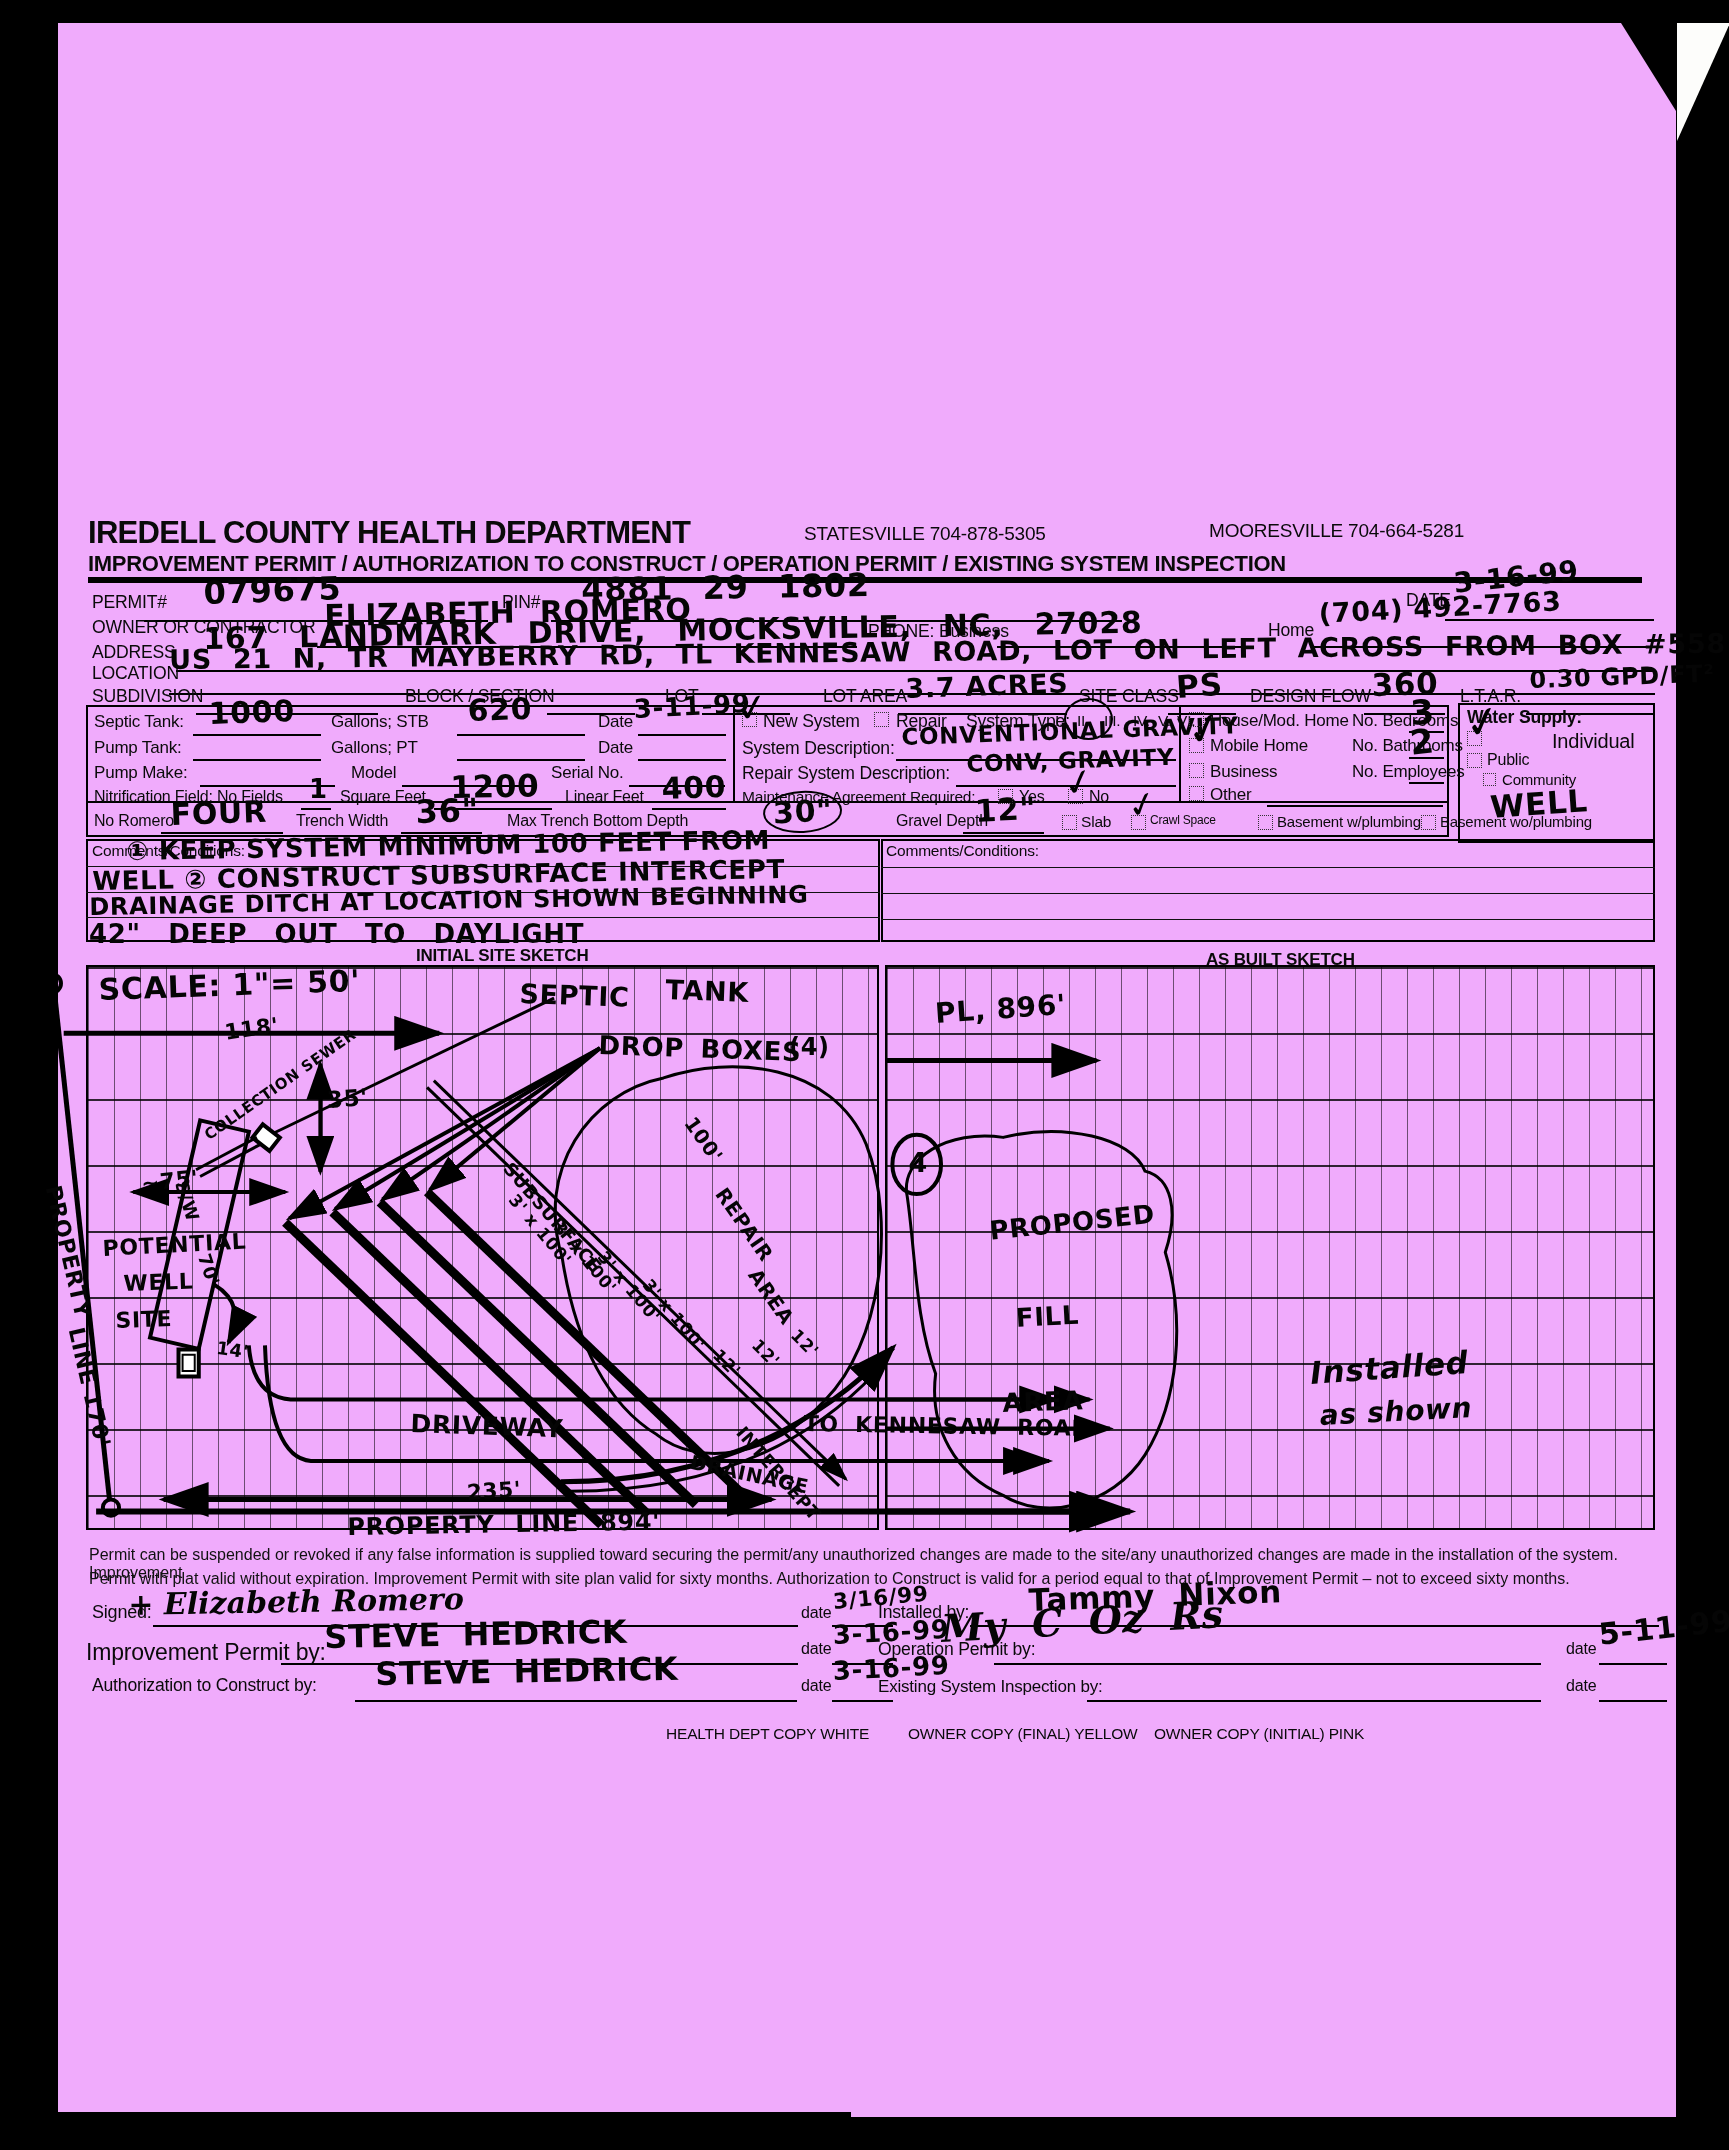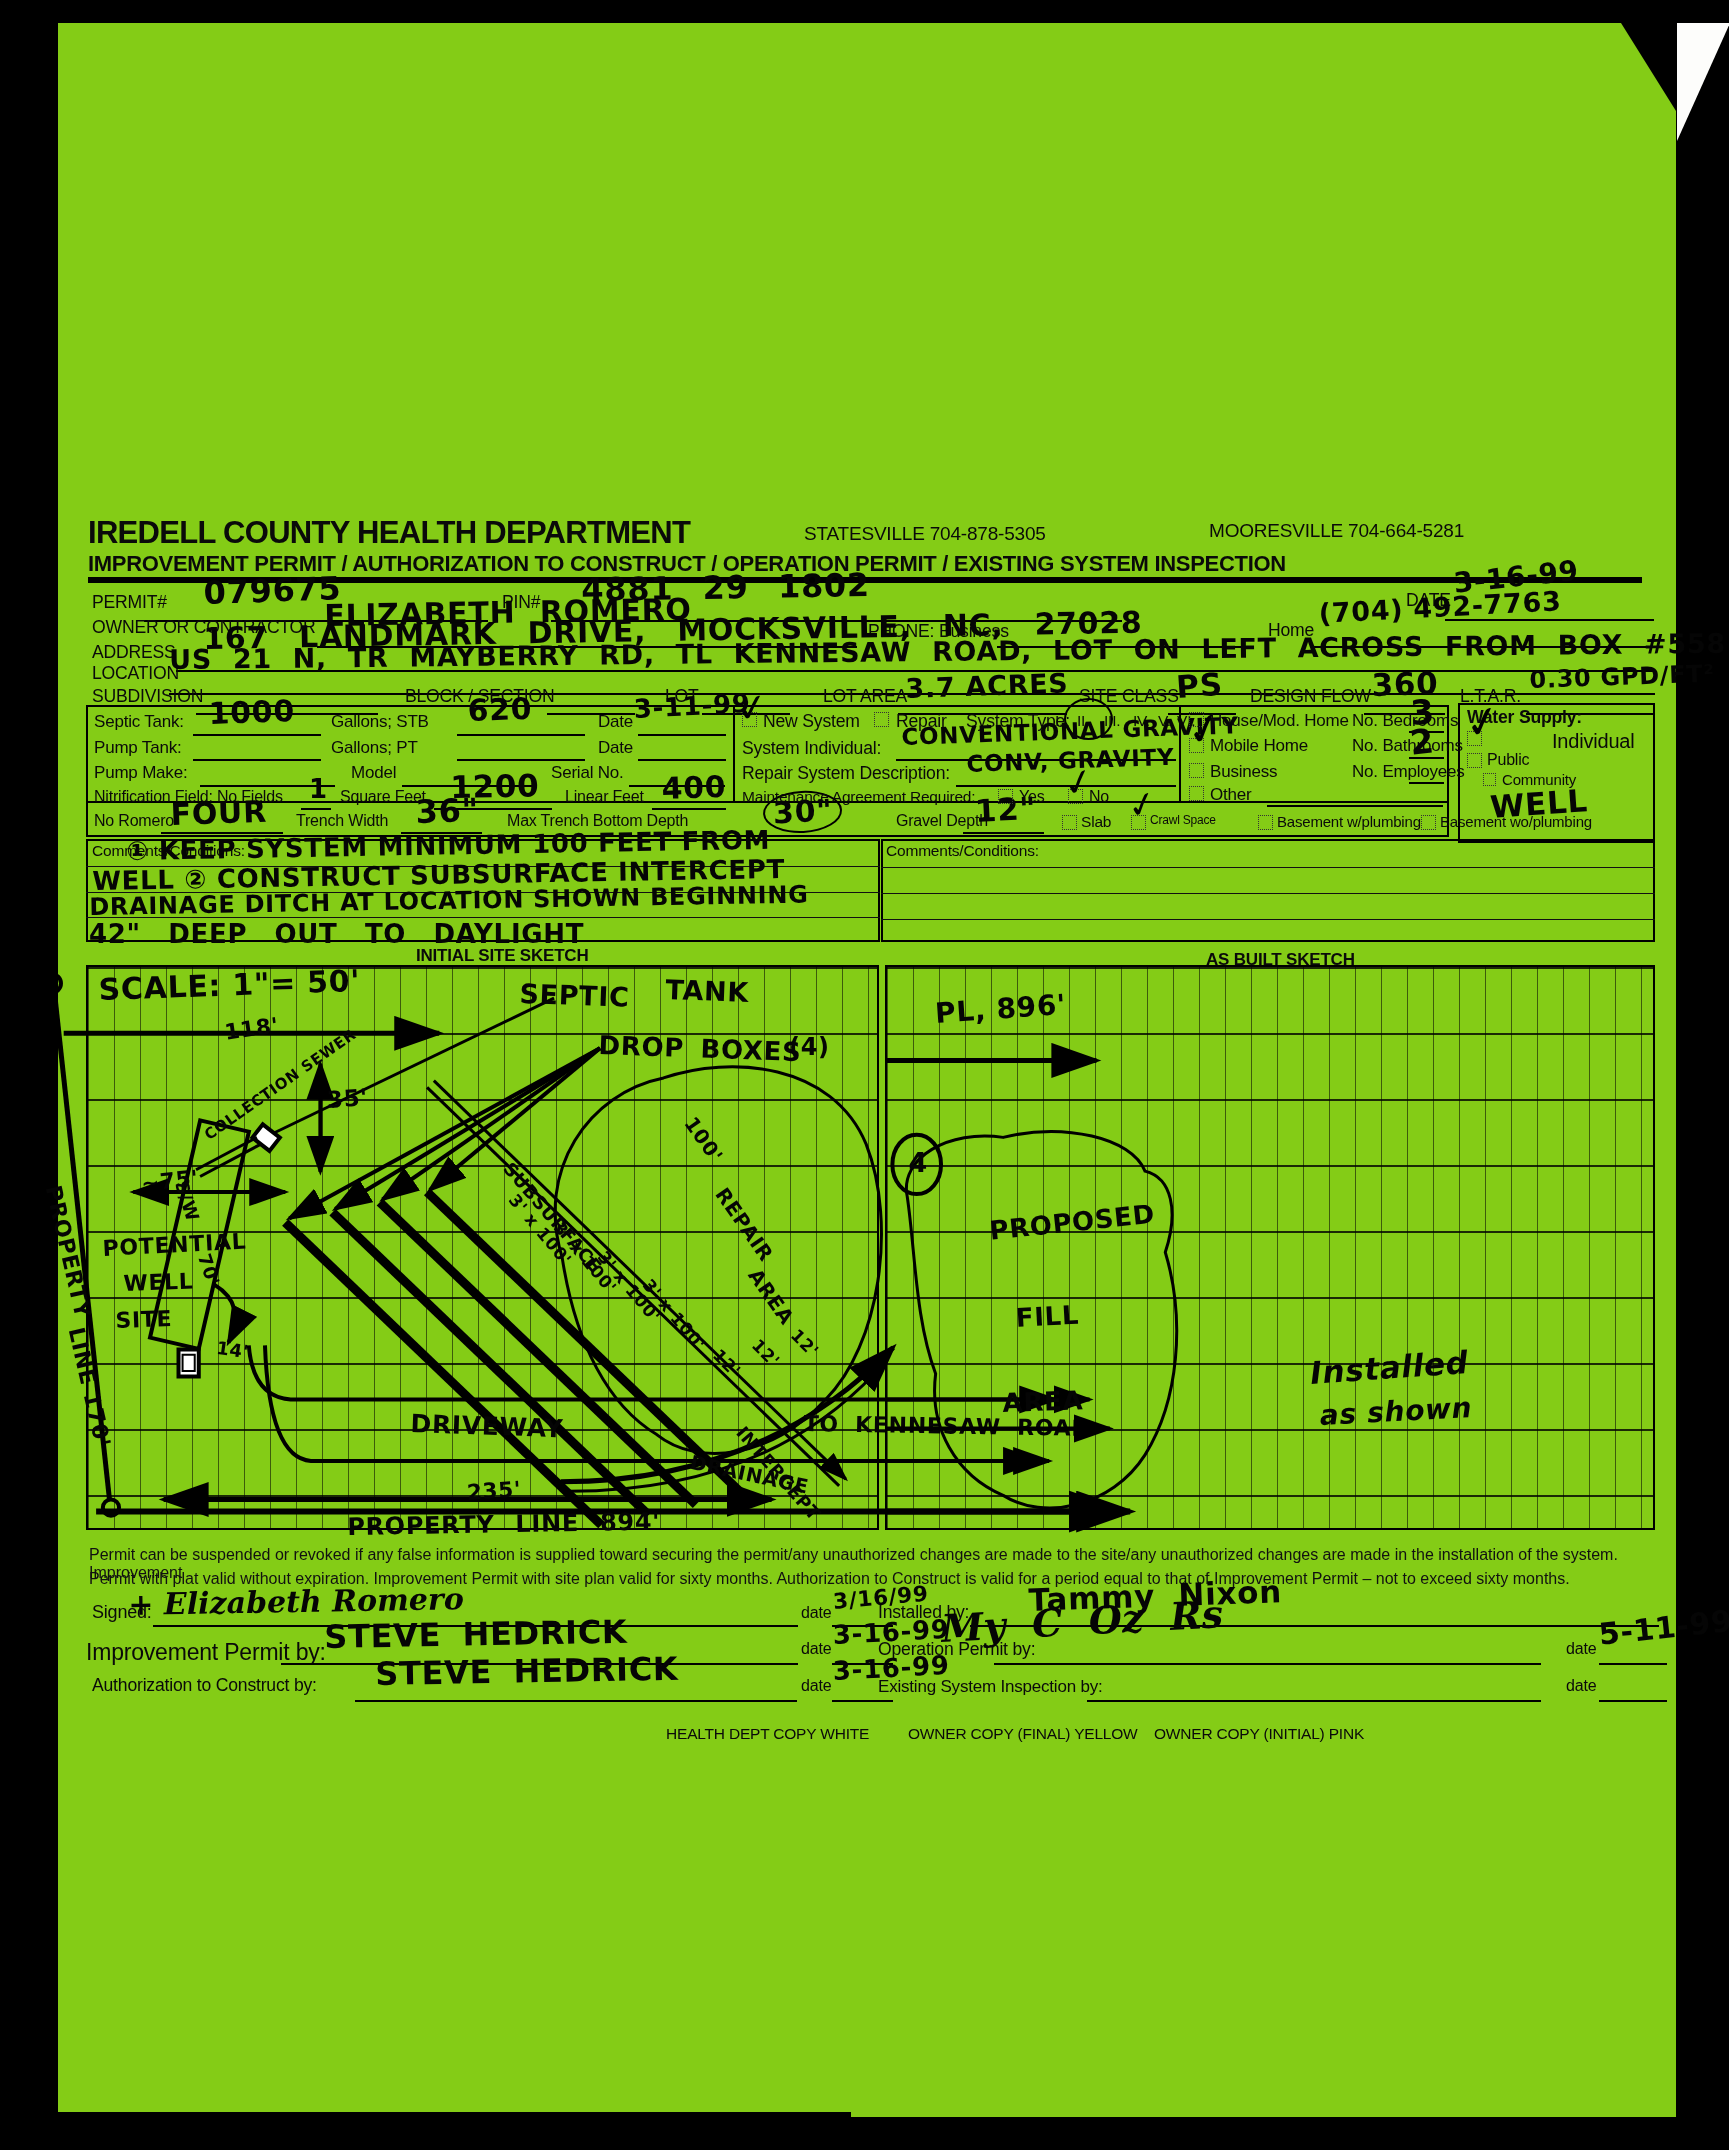--- a/index.html
+++ b/index.html
@@ -1,18 +1,18 @@
 <!DOCTYPE html>
 <html style="font-size:10.8px"><head>
 <meta charset="utf-8">
 <style>
   html,body{margin:0;padding:0;background:#000;}
   #stage{position:relative;width:1729px;height:2151px;background:#000;overflow:hidden;
          font-family:"Liberation Sans",sans-serif;}
-  #doc{position:absolute;left:58px;top:23px;width:1618px;height:2094px;background:#84cc16;}
+  #doc{position:absolute;left:58px;top:23px;width:1618px;height:2094px;background:#f0abfc;}
   .pl{position:absolute;color:#0a0a0a;white-space:nowrap;font-family:"Liberation Sans",sans-serif;
       letter-spacing:-0.2px;}
   .b{font-weight:bold;}
   .hw{position:absolute;color:#050505;white-space:nowrap;font-family:"DejaVu Sans",sans-serif;
       font-weight:700;transform-origin:left top;letter-spacing:0.7px;}
   .pen{font-family:"DejaVu Serif",serif;font-style:italic;font-weight:700;letter-spacing:0;}
   .ul{position:absolute;height:0;border-bottom:2px solid #000;}
   .rule{position:absolute;height:0;border-bottom:1.4px solid #111;}
   .cb{position:absolute;width:13px;height:13px;border:1.4px dotted #333;background:transparent;}
   .box{position:absolute;border:2.7px solid #000;box-sizing:border-box;}
@@ -156,21 +156,21 @@
     <div class="pl" style="left:838px;top:688px;font-size:17.6px;">Repair</div>
     <div class="pl" style="left:908px;top:688px;font-size:17.6px;">System Type:</div>
     <div class="pl" style="left:997px;top:689px;font-size:15.5px;">I.</div>
     <div class="pl" style="left:1019px;top:689px;font-size:15.5px;">II.</div>
     <div style="position:absolute;left:1006px;top:675px;width:45px;height:38px;border:2.7px solid #000;border-radius:50%;"></div>
     <div class="pl" style="left:1046px;top:689px;font-size:15.5px;">III.</div>
     <div class="pl" style="left:1075px;top:689px;font-size:15.5px;">IV.</div>
     <div class="pl" style="left:1100px;top:689px;font-size:15.5px;">V.</div>
     <div class="pl" style="left:1119px;top:689px;font-size:15.5px;">VI.</div>
 
-    <div class="pl" style="left:684px;top:715px;font-size:17.6px;">System Individual:</div>
+    <div class="pl" style="left:684px;top:715px;font-size:17.6px;">System Description:</div>
     <i class="ul" style="left:838px;top:736px;width:280px;"></i>
     <div class="hw" style="left:843px;top:701px;font-size:23px;transform:rotate(-2deg);">CONVENTIONAL  GRAVITY</div>
     <div class="pl" style="left:684px;top:740px;font-size:17.6px;">Repair System Description:</div>
     <i class="ul" style="left:898px;top:762px;width:220px;"></i>
     <div class="hw" style="left:908px;top:728px;font-size:23px;transform:rotate(-2deg);">CONV,  GRAVITY</div>
     <div class="pl" style="left:684px;top:765px;font-size:15.5px;">Maintenance Agreement Required:</div>
     <span class="cb" style="left:940px;top:766px;"></span>
     <div class="pl" style="left:961px;top:765px;font-size:16px;">Yes</div>
     <span class="cb" style="left:1010px;top:766px;"></span>
     <div class="pl" style="left:1031px;top:765px;font-size:16px;">No</div>

